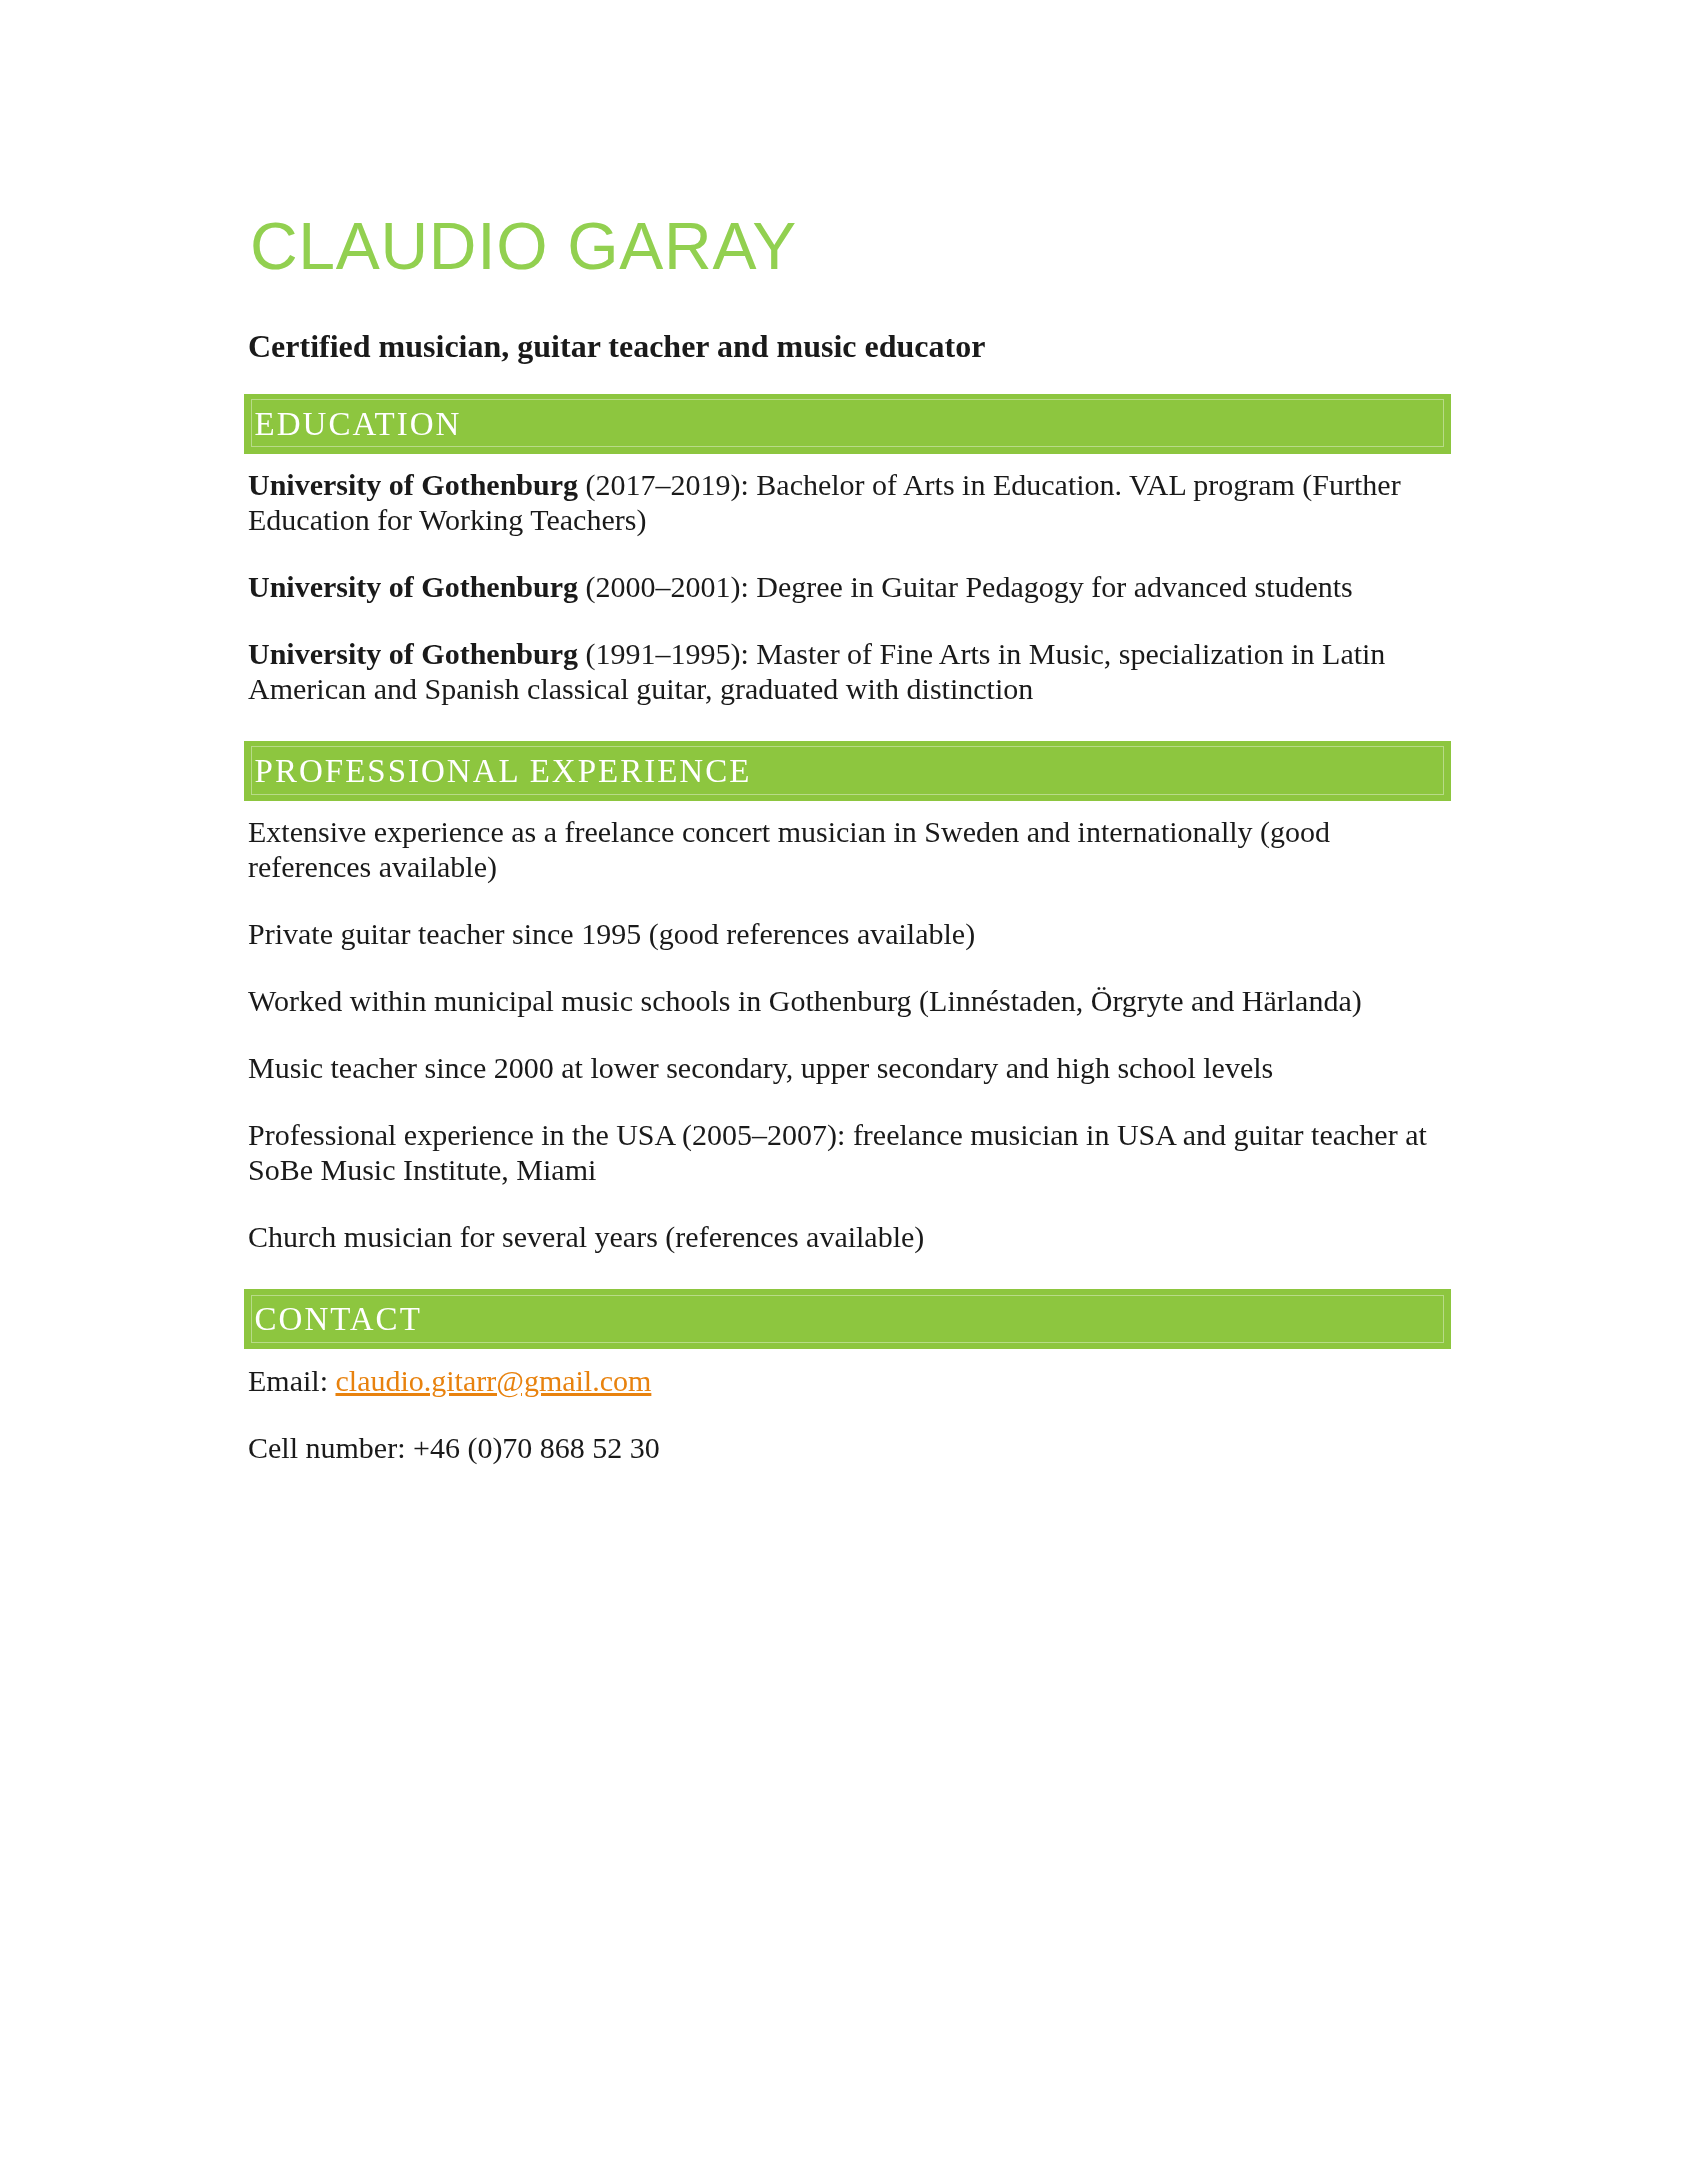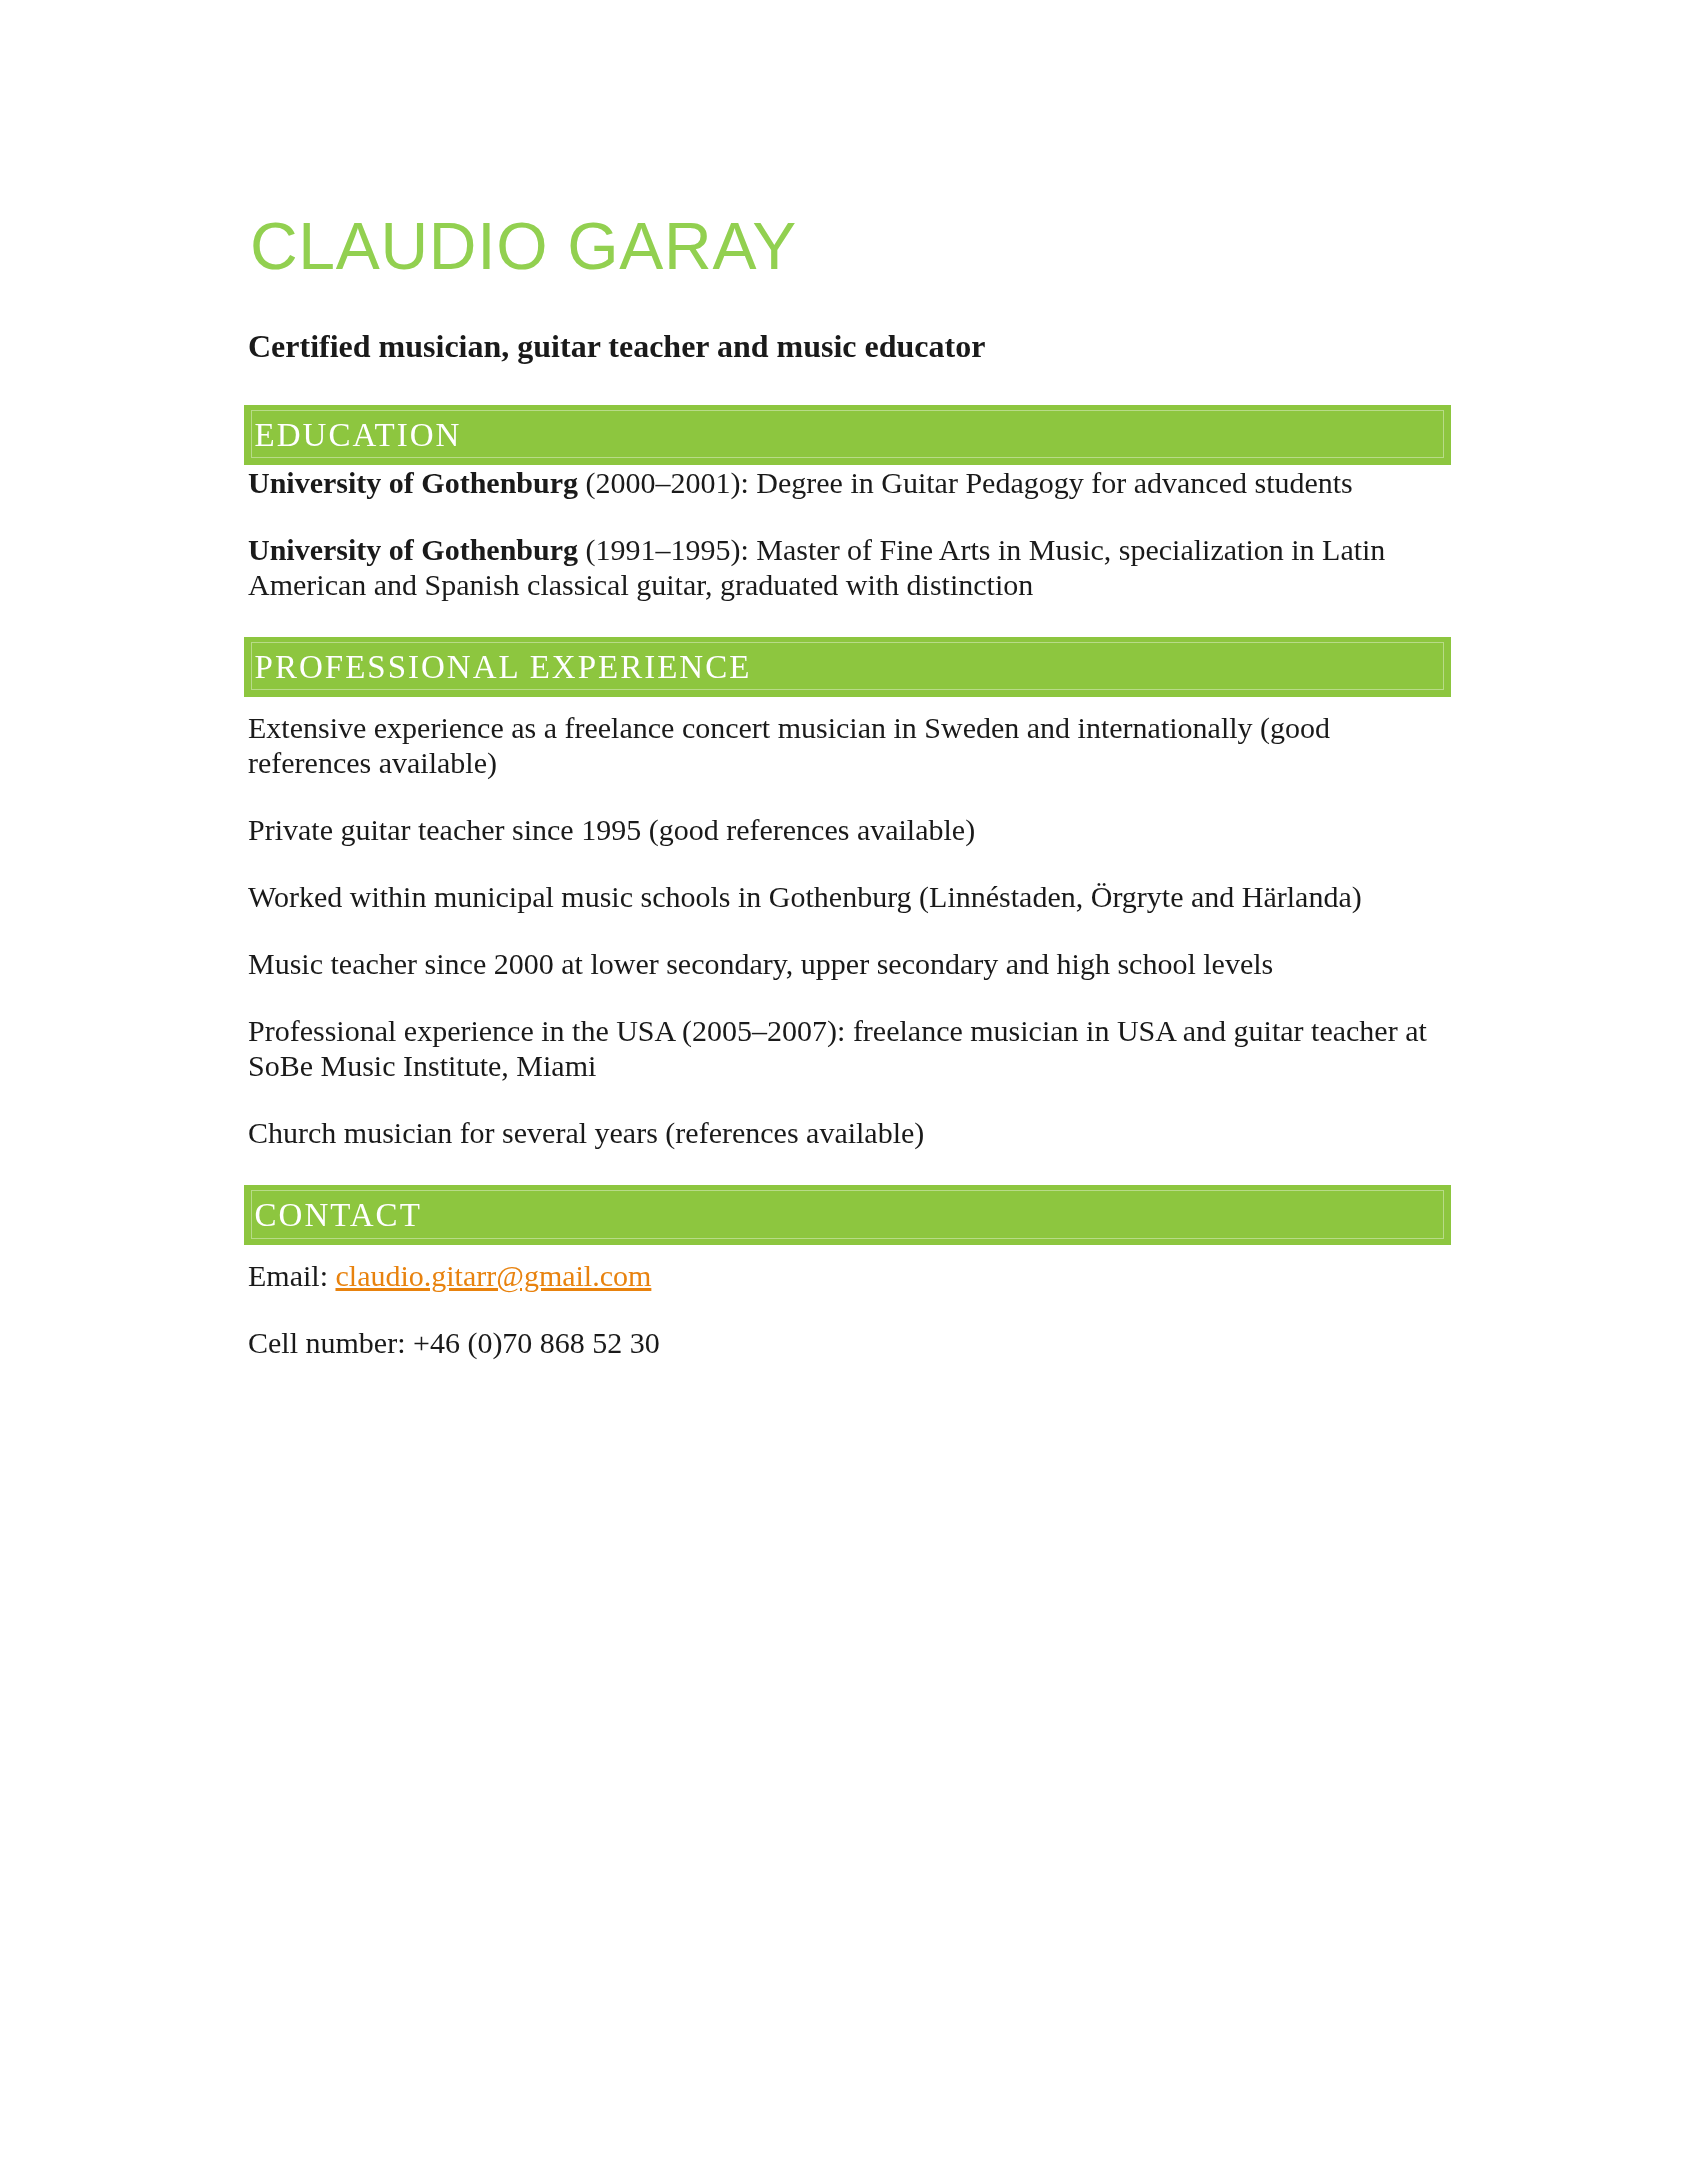--- a/index.html
+++ b/index.html
@@ -42,21 +42,21 @@
   }
   .bar {
     position: relative;
     height: 60px;
     background: var(--bar-green);
     margin-top: 3px;
     display: flex;
     align-items: center;
     padding-left: 10.6px;
   }
-  .bar.first { margin-top: 40px; }
+  .bar.first { margin-top: 29px; }
   .bar::before {
     content: "";
     position: absolute;
     left: 6.6px; right: 6.6px; top: 5.3px; bottom: 6.6px;
     border: 1.3px solid rgba(255, 255, 255, 0.38);
     pointer-events: none;
   }
   .bar .bar-label {
     color: #ffffff;
     font-size: 33px;
@@ -84,20 +84,21 @@
   <div class="content">
 
     <h1 class="title">CLAUDIO GARAY</h1>
 
     <p class="subtitle">Certified musician, guitar teacher and music educator</p>
 
     <div class="bar first">
       <span class="bar-label">EDUCATION</span>
     </div>
 
+    <p class="body lead"><strong>University of Gothenburg</strong><span> (2017–2019): Bachelor of Arts in Education. VAL program (Further Education for Working Teachers)</span></p>
     <p class="body"><strong>University of Gothenburg</strong><span> (2000–2001): Degree in Guitar Pedagogy for advanced students</span></p>
     <p class="body"><strong>University of Gothenburg</strong><span> (1991–1995): Master of Fine Arts in Music, specialization in Latin American and Spanish classical guitar, graduated with distinction</span></p>
 
     <div class="bar">
       <span class="bar-label">PROFESSIONAL EXPERIENCE</span>
     </div>
 
     <p class="body lead">Extensive experience as a freelance concert musician in Sweden and internationally (good references available)</p>
     <p class="body">Private guitar teacher since 1995 (good references available)</p>
     <p class="body">Worked within municipal music schools in Gothenburg (Linnéstaden, Örgryte and Härlanda)</p>

